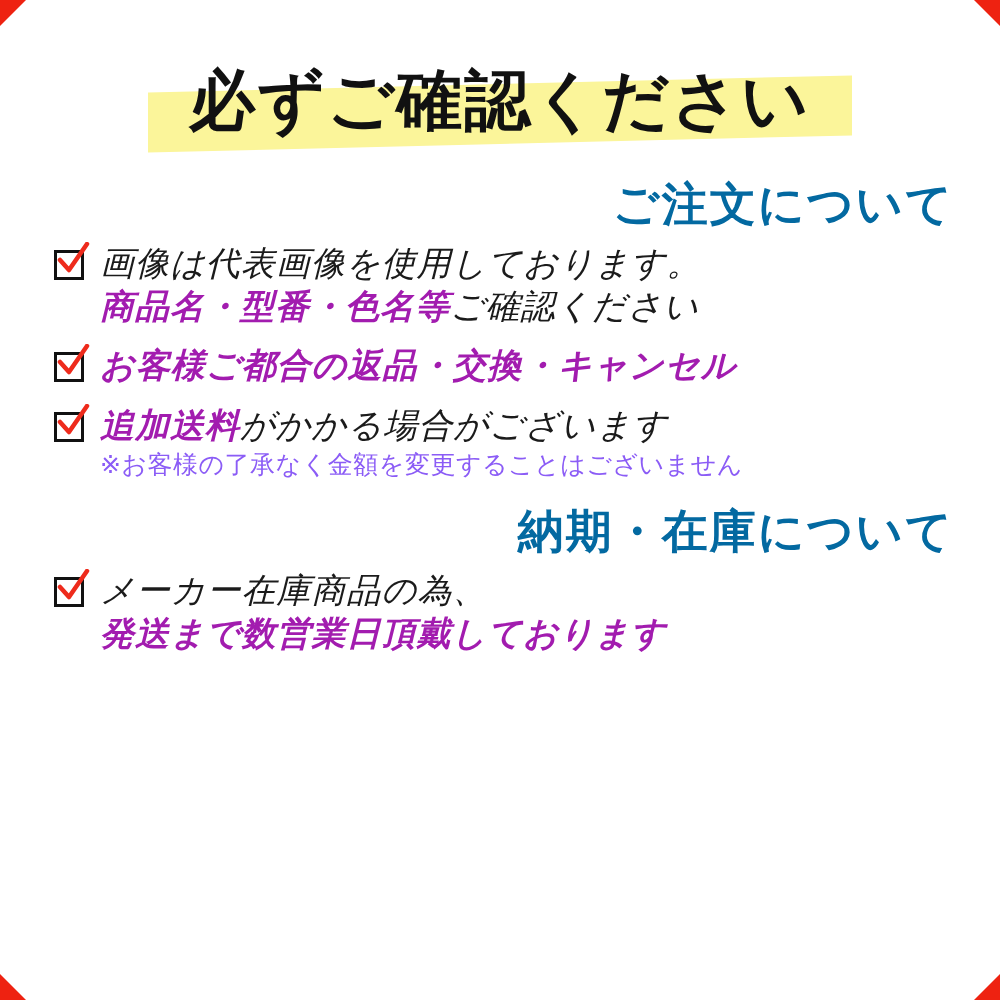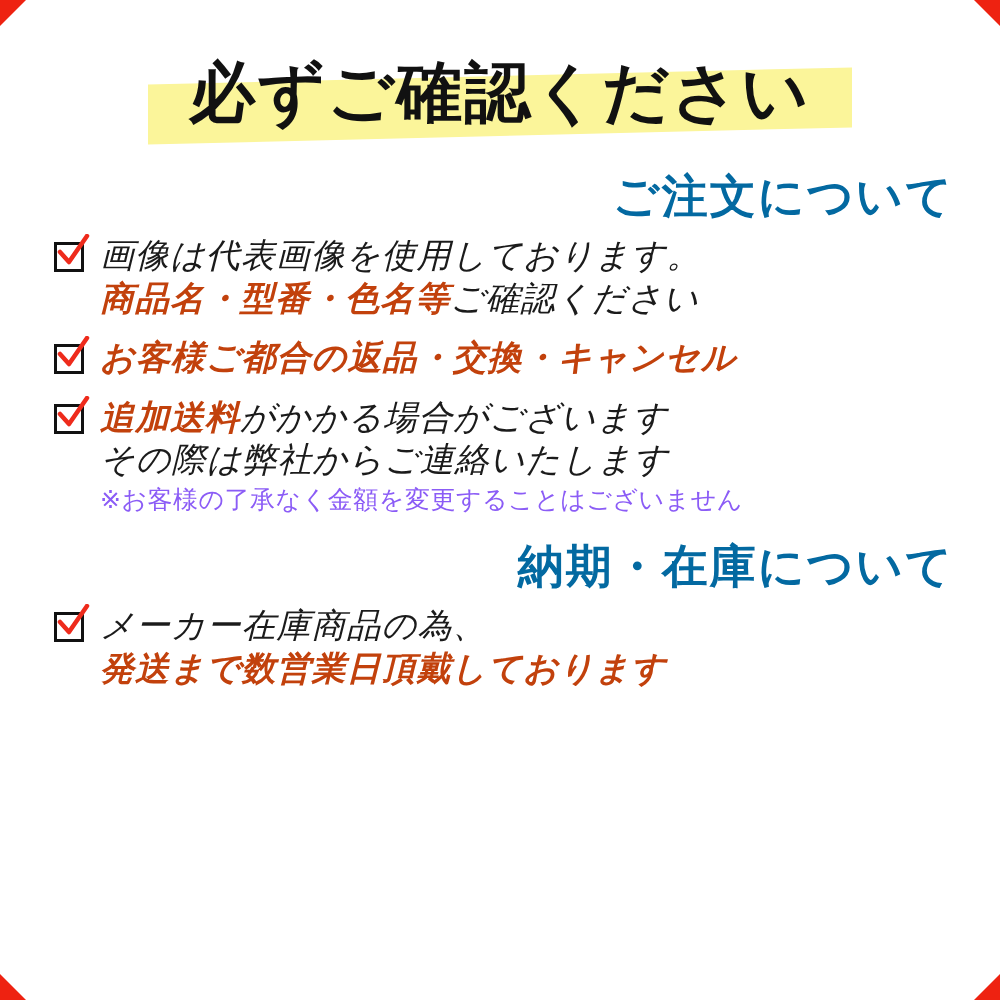--- a/index.html
+++ b/index.html
@@ -39,21 +39,21 @@
   }
   .corner-br {
     bottom: 0; right: 0;
     border-bottom: 26px solid #ee2211;
     border-left: 26px solid transparent;
   }
 
   .page {
     position: absolute;
     inset: 0;
-    padding: 32px 46px;
+    padding: 40px 46px;
     box-sizing: border-box;
   }
 
   
   .banner {
     position: relative;
     text-align: center;
     margin: 6px 0 18px 0;
     height: 110px;
   }
@@ -121,21 +121,21 @@
     line-height: 1.26;
     color: #1b1b1b;
     letter-spacing: 1px;
     white-space: nowrap;
     font-style: italic;
   }
   .line.bold {
     font-weight: bold;
   }
   .red {
-    color: #c2410c;
+    color: #a21caf;
     font-weight: bold;
   }
   .note {
     font-size: 25px;
     color: #8b5cf6;
     letter-spacing: 0.5px;
     margin: 2px 0 0 0;
     white-space: nowrap;
   }
   .section-two {
@@ -187,21 +187,20 @@
 
     <div class="item">
       <span class="check">
         <span class="box"></span>
         <svg class="tick" viewBox="0 0 34 36">
           <path d="M4 18 L13 28 L31 2" stroke="#ee2b1c" stroke-width="4.5" fill="none" stroke-linecap="round" stroke-linejoin="round"></path>
         </svg>
       </span>
       <div class="lines">
         <div class="line"><span class="red">追加送料</span><span>がかかる場合がございます</span></div>
-        <div class="line">その際は弊社からご連絡いたします</div>
         <div class="note">※お客様の了承なく金額を変更することはございません</div>
       </div>
     </div>
   </div>
 
   <div class="section section-two">
     <div class="section-heading">納期・在庫について</div>
 
     <div class="item">
       <span class="check">

